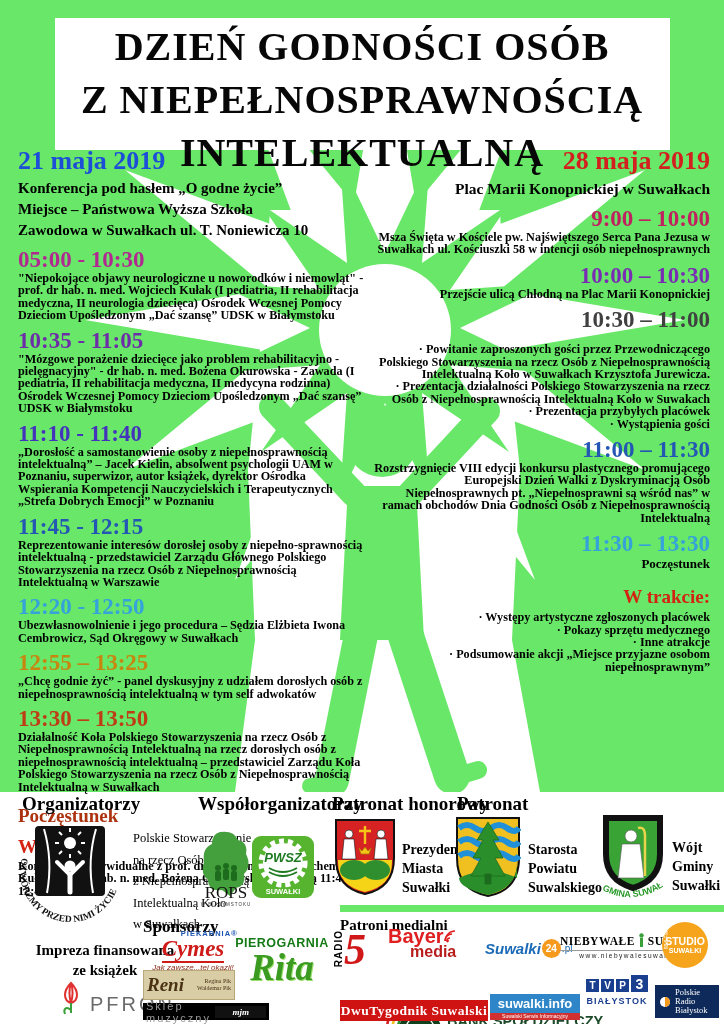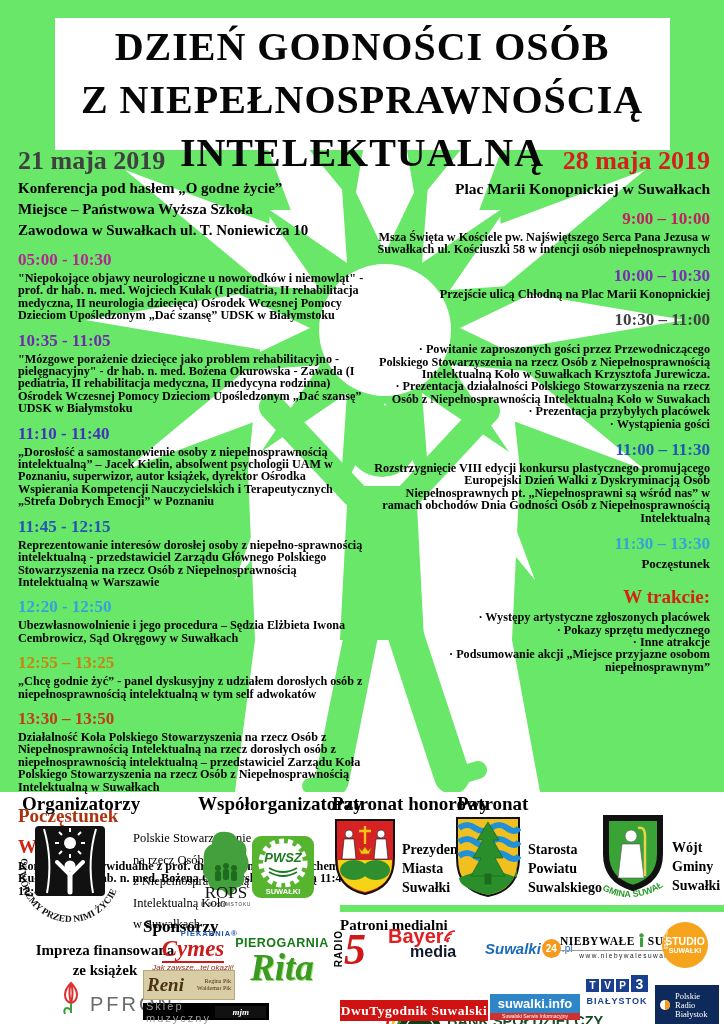--- a/index.html
+++ b/index.html
@@ -9,21 +9,21 @@
 
   .title{top:20px;left:0;width:724px;text-align:center;font-weight:bold;font-size:40px;line-height:53px;letter-spacing:1px;color:#070707;}
 
   .col{top:146px;}
   .col-left{left:18px;width:350px;}
   .col-right{left:370px;width:340px;text-align:right;}
   .date{font-size:26px;font-weight:bold;line-height:30px;margin:0;}
   .intro{font-size:15px;font-weight:bold;line-height:21px;margin:2px 0 0;}
   .intro div{white-space:nowrap;}
   .col-right .intro{font-size:15.5px;}
-  .time{font-size:17px;font-weight:bold;line-height:19px;margin:9px 0 3px;}
+  .time{font-size:23px;font-weight:bold;line-height:19px;margin:9px 0 3px;}
   .body{font-size:12.2px;font-weight:bold;line-height:12.4px;margin:0;}
   .col-right .time{margin:10px 0 3px;}
   .snack-left{font-size:19px;font-weight:bold;margin:12px 0 0;}
   .wtrakcie{font-size:19px;font-weight:bold;margin:9px 0 2px;}
   .col-right .wtrakcie{margin:14px 0 3px;}
   .snack-sm{font-size:13px;font-weight:bold;margin:2px 0 0;}
   .gap-big{margin-top:14px;}
 
   
   .f-label{position:absolute;z-index:2;font-weight:bold;font-size:19px;line-height:20px;}
@@ -53,21 +53,21 @@
   .sklep{width:126px;height:17px;background:#000000;display:flex;align-items:center;justify-content:space-between;padding:0 3px;box-sizing:border-box;}
   .sklep .nm{color:#9a9a9a;font-family:"Liberation Sans",sans-serif;font-size:11px;letter-spacing:2px;}
   .sklep .mjm{background:#111;color:#fff;font-style:italic;font-weight:bold;font-size:9px;padding:0 17px;line-height:12px;}
 
   .radio5{display:flex;align-items:flex-start;}
   .radio5 .rd{writing-mode:vertical-rl;transform:rotate(180deg);font-family:"Liberation Sans",sans-serif;font-weight:bold;font-size:10px;letter-spacing:1px;line-height:10px;}
   .radio5 .d5{color:#d01818;font-size:44px;font-weight:bold;font-style:italic;line-height:40px;}
 
   .bayer{font-family:"Liberation Sans",sans-serif;line-height:14px;}
   .bayer .b{color:#e02020;font-weight:bold;font-size:20px;}
-  .bayer .m{color:#0f172a;font-weight:bold;font-size:16px;margin-left:22px;}
+  .bayer .m{color:#b91c1c;font-weight:bold;font-size:16px;margin-left:22px;}
 
   .s24{font-family:"Liberation Sans",sans-serif;display:flex;align-items:center;}
   .s24 .nm{color:#1a6ab8;font-weight:bold;font-style:italic;font-size:15px;}
   .s24 .c24{width:19px;height:19px;border-radius:50%;background:#f59a1c;color:#fff;font-weight:bold;font-size:10px;display:flex;align-items:center;justify-content:center;margin:0 1px;}
   .s24 .pl{color:#1a6ab8;font-size:10px;}
 
   .nieb{text-align:center;}
   .nieb .row{display:flex;align-items:center;gap:3px;font-weight:bold;font-size:11.5px;letter-spacing:.5px;}
   .nieb .url{font-family:"Liberation Sans",sans-serif;font-size:6.5px;letter-spacing:1.5px;color:#222;border-top:1px solid #999;margin-top:2px;padding-top:1px;}
 
@@ -86,21 +86,21 @@
   .sinfo{width:90px;text-align:center;font-family:"Liberation Sans",sans-serif;}
   .sinfo .nm{background:#2e86c8;color:#fff;font-weight:bold;font-size:13px;line-height:19px;display:block;}
   .sinfo .sub{background:#d03030;color:#fff;font-size:5px;line-height:7px;display:block;}
 
   .tvp{text-align:center;font-family:"Liberation Sans",sans-serif;}
   .tvp .boxes{display:flex;align-items:flex-end;gap:2px;justify-content:center;}
   .tvp .bx{width:13px;height:13px;background:#1b3f8f;color:#fff;font-weight:bold;font-size:10px;display:flex;align-items:center;justify-content:center;}
   .tvp .b3{width:17px;height:17px;font-size:14px;}
   .tvp .city{color:#1b3f8f;font-weight:bold;font-size:9px;letter-spacing:1px;margin-top:4px;display:block;}
 
-  .prb{width:64px;height:40px;background:#0e2a5a;color:#fff;display:flex;align-items:center;gap:4px;padding:0 4px;box-sizing:border-box;}
+  .prb{width:64px;height:33px;background:#0e2a5a;color:#fff;display:flex;align-items:center;gap:4px;padding:0 4px;box-sizing:border-box;}
   .prb .lines{font-size:8.5px;line-height:9px;}
 </style>
 </head>
 <body>
 
 <div class="poster">
 
   <svg class="bg" width="724" height="1024" viewBox="0 0 724 1024">
     <rect x="0" y="0" width="724" height="1024" fill="#68e768"></rect>
 
@@ -127,21 +127,21 @@
     <rect x="0" y="792" width="724" height="232" fill="#ffffff"></rect>
   </svg>
 
   <header class="layer title">
     <div>DZIEŃ GODNOŚCI OSÓB</div>
     <div>Z NIEPEŁNOSPRAWNOŚCIĄ</div>
     <div>INTELEKTUALNĄ</div>
   </header>
 
   <section class="layer col col-left">
-    <h2 class="date" style="color: #404040;">21 maja 2019</h2>
+    <h2 class="date" style="color: #1d4ed8;">21 maja 2019</h2>
     <div class="intro">
       <div>Konferencja pod hasłem „O godne życie”</div>
       <div>Miejsce – Państwowa Wyższa Szkoła</div>
       <div>Zawodowa w Suwałkach ul. T. Noniewicza 10</div>
     </div>
 
     <h3 class="time" style="color: rgb(176, 40, 144);">05:00 - 10:30</h3>
     <p class="body">"Niepokojące objawy neurologiczne u noworodków i niemowląt" - prof. dr hab. n. med. Wojciech Kułak (I pediatria, II rehabilitacja medyczna, II neurologia dziecięca) Ośrodek Wczesnej Pomocy Dzieciom Upośledzonym „Dać szansę” UDSK w Białymstoku</p>
 
     <h3 class="time" style="color: rgb(110, 45, 168);">10:35 - 11:05</h3>

